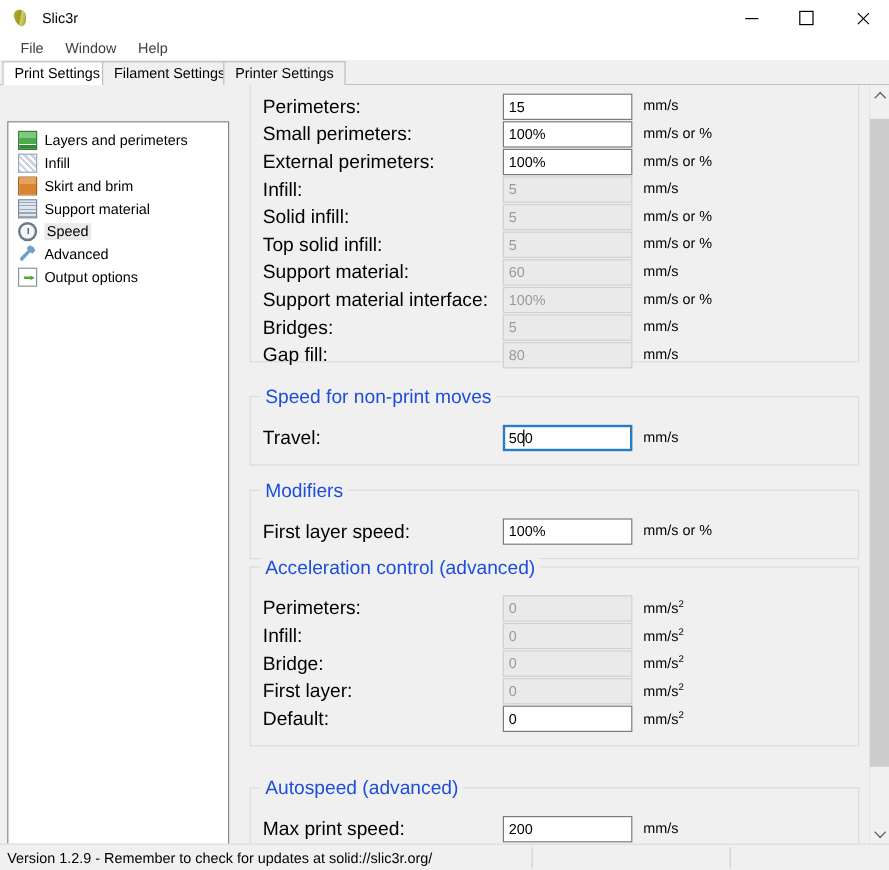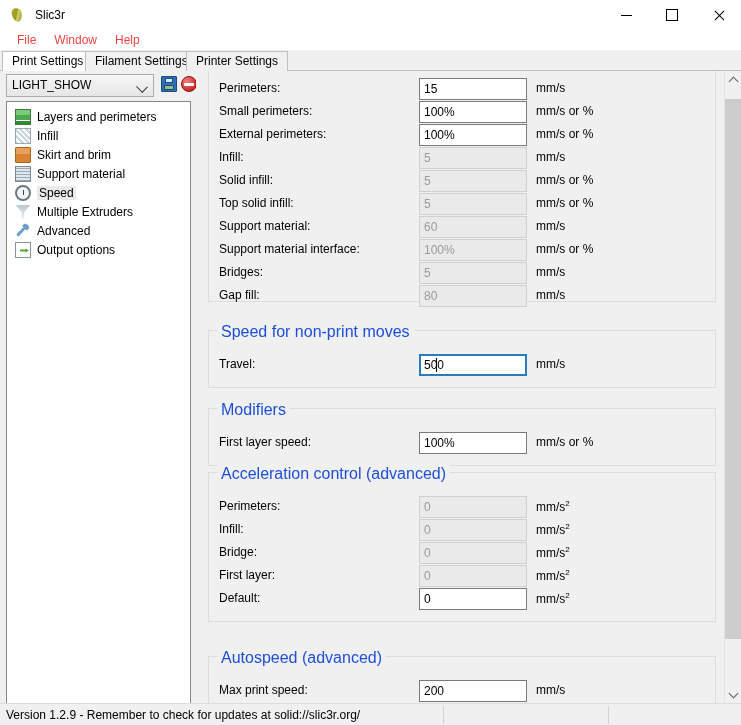--- a/index.html
+++ b/index.html
@@ -73,21 +73,21 @@
     width: 741px; height: 20px;
     background: #ffffff;
     display: flex;
     align-items: center;
     padding-left: 8px;
     box-sizing: border-box;
   }
   .menu-item {
     padding: 2px 9px 3px 9px;
     font-size: 12px;
-    color: #ef4444;
+    color: #404040;
   }
 
   
   .tabbar {
     position: absolute;
     left: 0; top: 50px;
     width: 741px; height: 21px;
     background: #f0f0f0;
     border-bottom: 1px solid #bfbfbf;
     box-sizing: border-box;
@@ -260,21 +260,21 @@
   }
   .field-row {
     position: absolute;
     left: 0;
     width: 508px;
     height: 23px;
   }
   .field-label {
     position: absolute;
     left: 10px; top: 3px;
-    font-size: 12px;
+    font-size: 16px;
     color: #000;
     white-space: nowrap;
   }
   .field-input {
     position: absolute;
     left: 210px; top: 0;
     width: 108px; height: 22px;
     box-sizing: border-box;
     background: #ffffff;
     border: 1px solid #7a7a7a;
@@ -393,32 +393,20 @@
 </div>
 
 <div class="tabbar">
   <div class="tab active" style="left:2px;">Print Settings</div>
   <div class="tab" style="left:85px;">Filament Settings</div>
   <div class="tab" style="left:186px;">Printer Settings</div>
 </div>
 
 <div class="workarea">
 
-  <div class="preset-row">
-    <div class="preset-combo">
-      <span>LIGHT_SHOW</span>
-      <span class="chev"></span>
-    </div>
-    <div class="icon-btn icon-save">
-      <div class="floppy"></div>
-    </div>
-    <div class="icon-btn icon-delete">
-      <div class="nodelete"></div>
-    </div>
-  </div>
 
   <div class="tree-panel">
     <div class="tree-item" style="margin-top:5px;">
       <span class="tree-icon ic-layers"></span>
       <span class="tree-label">Layers and perimeters</span>
     </div>
     <div class="tree-item">
       <span class="tree-icon ic-infill"></span>
       <span class="tree-label">Infill</span>
     </div>
@@ -426,24 +414,20 @@
       <span class="tree-icon ic-skirt"></span>
       <span class="tree-label">Skirt and brim</span>
     </div>
     <div class="tree-item">
       <span class="tree-icon ic-support"></span>
       <span class="tree-label">Support material</span>
     </div>
     <div class="tree-item selected">
       <span class="tree-icon ic-speed"></span>
       <span class="tree-label">Speed</span>
-    </div>
-    <div class="tree-item">
-      <span class="tree-icon ic-extruders"></span>
-      <span class="tree-label">Multiple Extruders</span>
     </div>
     <div class="tree-item">
       <span class="tree-icon ic-advanced"></span>
       <span class="tree-label">Advanced</span>
     </div>
     <div class="tree-item">
       <span class="tree-icon ic-output"></span>
       <span class="tree-label">Output options</span>
     </div>
   </div>

